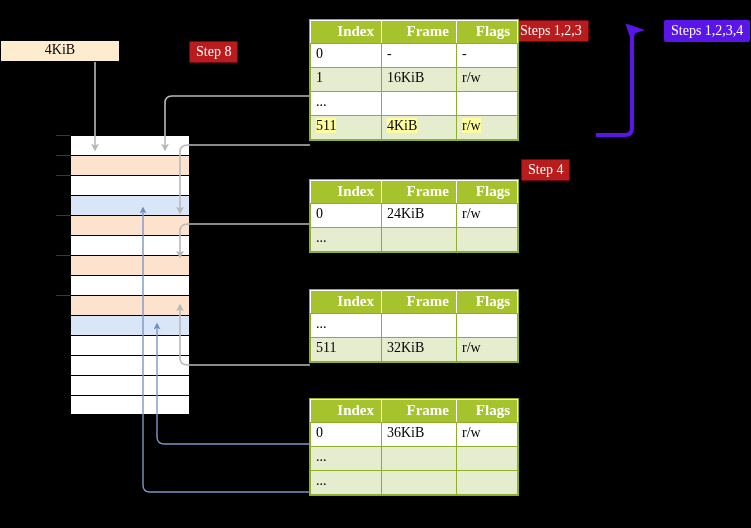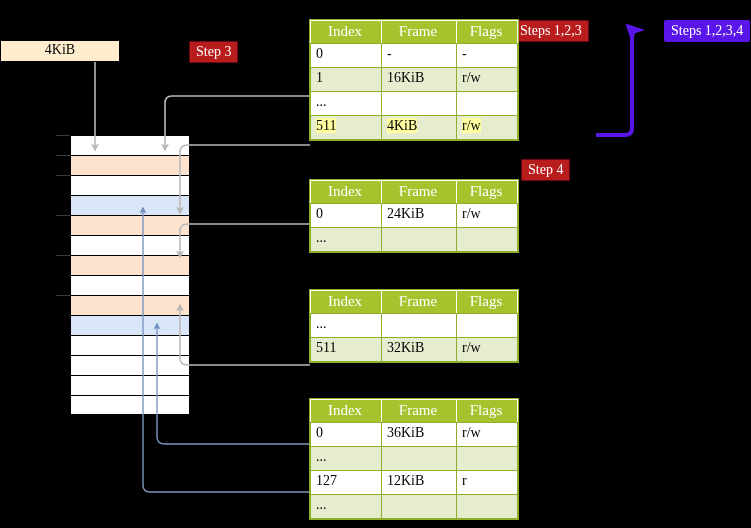--- a/index.html
+++ b/index.html
@@ -49,22 +49,22 @@
 
   
   table.pt{
     position:absolute;border-collapse:collapse;
     background:#ffffff;
     font-size:14px;
     box-shadow:0 0 0 1px #8fae2a;
   }
   table.pt th{
     background:#a6c22c;color:#ffffff;
-    font-weight:normal;
-    text-align:center;
+    font-weight:bold;
+    text-align:right;
     padding:2px 7px 3px 5px;
     border:1px solid #ffffff;
     border-bottom:1px solid #8fae2a;
     font-size:15px;
     white-space:nowrap;
   }
   table.pt td{
     padding:2px 5px 3px 5px;
     border:1px solid #8fae2a;
     color:#000;
@@ -84,21 +84,21 @@
 </head>
 <body>
 
 <div class="stage">
 
   <div class="kib-box" style="left:0px;top:40px;width:120px;height:22px;">
     <span>4KiB</span>
   </div>
 
   <div class="badge red" style="left:189px;top:41px;">
-    <span>Step 3</span>
+    <span>Step 8</span>
   </div>
 
   <div class="badge red" style="left:513px;top:20px;">
     <span>Steps 1,2,3</span>
   </div>
 
   <div class="badge blue" style="left:652px;top:20px;margin-left:12px;">
     <span>Steps 1,2,3,4</span>
   </div>
 
@@ -246,25 +246,20 @@
         <tr>
           <td class="col-index">0</td>
           <td class="col-frame">36KiB</td>
           <td class="col-flags">r/w</td>
         </tr>
         <tr class="alt">
           <td class="col-index">...</td>
           <td class="col-frame">&nbsp;</td>
           <td class="col-flags">&nbsp;</td>
         </tr>
-        <tr>
-          <td class="col-index">127</td>
-          <td class="col-frame">12KiB</td>
-          <td class="col-flags">r</td>
-        </tr>
         <tr class="alt">
           <td class="col-index">...</td>
           <td class="col-frame">&nbsp;</td>
           <td class="col-flags">&nbsp;</td>
         </tr>
       </tbody>
     </table>
   </div>
 
 </body></html>

